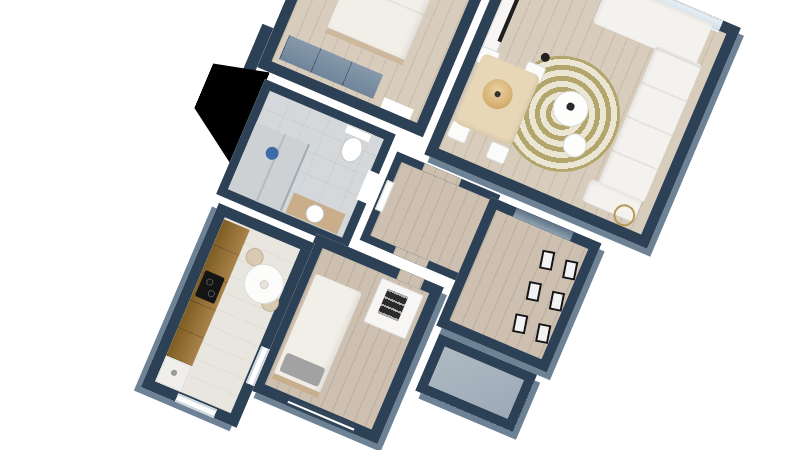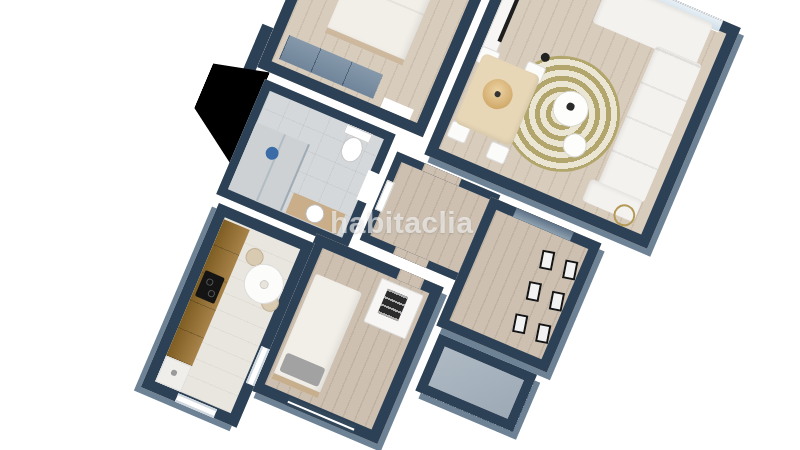--- a/index.html
+++ b/index.html
@@ -155,14 +155,13 @@
       <div class="f kchair circle" style="left:34px;top:16px;width:16px;height:16px;"></div>
       <div class="f kchair circle" style="left:66px;top:52px;width:16px;height:16px;"></div>
       <div class="f circle" style="left:42px;top:26px;width:38px;height:38px;background:#fcfcfb;border:1px solid #ddd;"></div>
       <div class="f circle" style="left:58px;top:42px;width:7px;height:7px;background:#e8e4da;border:1px solid #ccc;"></div>
       <div class="f" style="left:26px;top:180px;width:42px;height:9px;background:#fff;border-top:2px solid #cfd8de;border-bottom:2px solid #cfd8de;box-sizing:border-box;"></div>
       <div class="f" style="left:84px;top:104px;width:9px;height:40px;background:#fff;border-left:2px solid #cfd8de;border-right:2px solid #cfd8de;box-sizing:border-box;"></div>
     </div>
 
   </div>
 
-  <div id="watermark">habitaclia</div>
 </div>
 
 </body></html>

